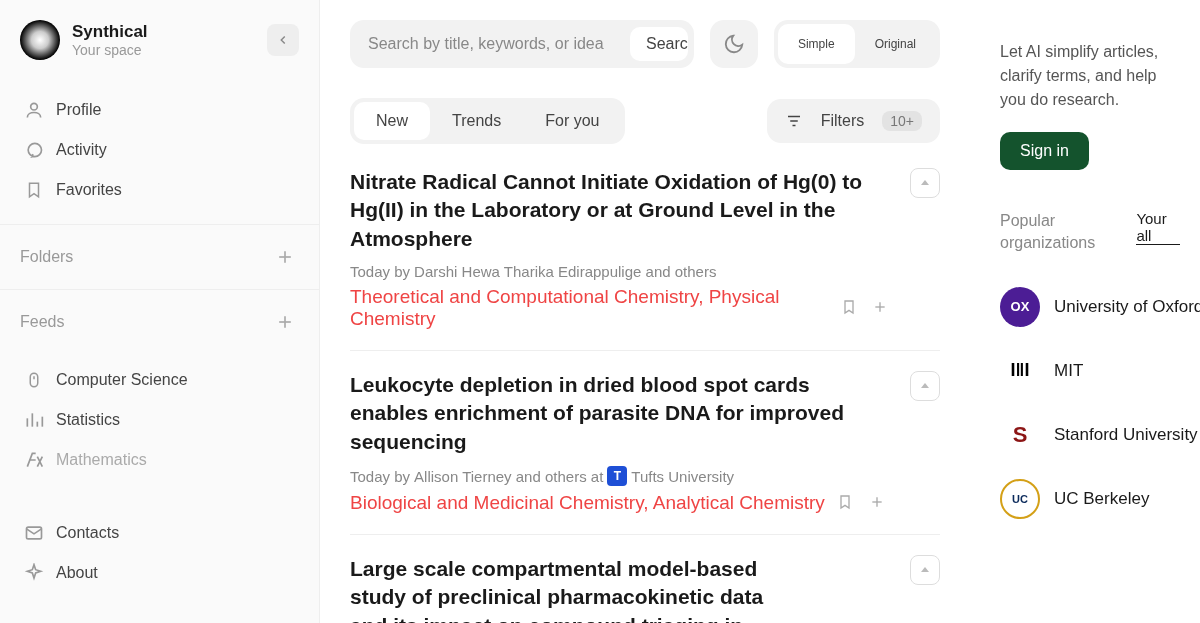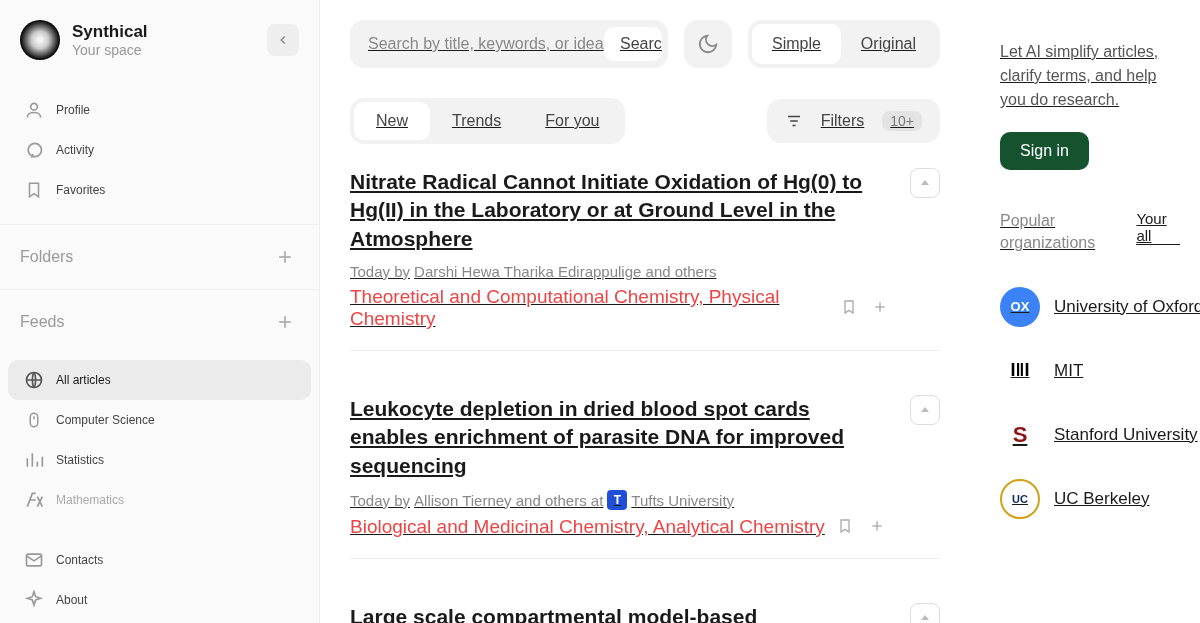--- a/index.html
+++ b/index.html
@@ -5,47 +5,47 @@
 * { margin: 0; padding: 0; box-sizing: border-box; }
 body { font-family: -apple-system, BlinkMacSystemFont, 'Segoe UI', sans-serif; background: #fff; color: #1a1a1a; width: 1200px; height: 623px; overflow: hidden; display: flex; }
 .sidebar { width: 320px; background: #fafafa; border-right: 1px solid #eee; padding: 20px 0; display: flex; flex-direction: column; }
 .brand { display: flex; align-items: center; padding: 0 20px 20px; gap: 12px; }
 .brand-logo { width: 40px; height: 40px; border-radius: 50%; background: radial-gradient(circle at 50% 50%, #fff 0%, #ccc 30%, #000 70%); }
 .brand-text { flex: 1; }
 .brand-title { font-size: 17px; font-weight: 600; color: #1a1a1a; }
 .brand-sub { font-size: 14px; color: #999; }
 .collapse-btn { width: 32px; height: 32px; border-radius: 8px; background: #eee; display: flex; align-items: center; justify-content: center; cursor: pointer; color: #888; }
 .nav-list { padding: 10px 8px; }
-.nav-item { display: flex; align-items: center; gap: 12px; padding: 10px 16px; border-radius: 10px; cursor: pointer; color: #444; font-size: 12px; }
+.nav-item { display: flex; align-items: center; gap: 12px; padding: 10px 16px; border-radius: 10px; cursor: pointer; color: #444; font-size: 16px; }
 .nav-item.active { background: #ebebeb; font-weight: 500; color: #1a1a1a; }
 .nav-item.muted { color: #aaa; }
 .nav-icon { width: 20px; height: 20px; display: flex; align-items: center; justify-content: center; color: #999; flex-shrink: 0; }
 .nav-item.active .nav-icon { color: #555; }
 .section-hdr { display: flex; align-items: center; justify-content: space-between; padding: 14px 20px; color: #999; font-size: 16px; }
 .plus-btn { width: 28px; height: 28px; display: flex; align-items: center; justify-content: center; cursor: pointer; color: #aaa; }
 .divider { border-top: 1px solid #eee; margin: 4px 0; }
 .bottom-nav { margin-top: auto; padding: 10px 8px; }
-.main { flex: 1; display: flex; overflow: hidden; text-decoration: underline; }
+.main { flex: 1; display: flex; overflow: hidden; }
 .content { flex: 1; padding: 20px 30px; overflow-y: auto; }
 .topbar { display: flex; align-items: center; gap: 16px; margin-bottom: 30px; }
 .searchwrap { flex: 1; display: flex; align-items: center; background: #f2f2f2; border-radius: 14px; padding: 0 6px 0 18px; height: 48px; }
 .search-input { flex: 1; border: none; background: transparent; font-size: 16px; outline: none; color: #555; }
 .search-input::placeholder { color: #888; }
 .search-btn { background: #fff; border-radius: 10px; padding: 8px 16px; font-size: 16px; cursor: pointer; color: #444; overflow: hidden; width: 58px; }
 .theme-btn { width: 48px; height: 48px; border-radius: 14px; background: #f2f2f2; display: flex; align-items: center; justify-content: center; cursor: pointer; color: #888; }
 .toggle-group { display: flex; background: #f2f2f2; border-radius: 14px; padding: 4px; height: 48px; }
-.toggle-btn { padding: 8px 20px; border-radius: 10px; font-size: 16px; cursor: pointer; display: flex; align-items: center; color: #444; }
+.toggle-btn { padding: 8px 20px; border-radius: 10px; font-size: 12px; cursor: pointer; display: flex; align-items: center; color: #444; }
 .toggle-btn.active { background: #fff; font-weight: 500; }
 .tabs-row { display: flex; align-items: center; justify-content: space-between; margin-bottom: 24px; }
 .tabs { display: flex; background: #f2f2f2; border-radius: 14px; padding: 4px; }
 .tab { padding: 10px 22px; border-radius: 10px; font-size: 16px; cursor: pointer; color: #444; }
 .tab.active { background: #fff; font-weight: 500; }
 .filters-btn { display: flex; align-items: center; gap: 18px; background: #f2f2f2; border-radius: 14px; padding: 12px 18px; cursor: pointer; font-size: 16px; color: #444; }
 .filters-count { background: #e3e3e3; border-radius: 8px; padding: 2px 8px; font-size: 14px; color: #777; }
-.article { padding: 20px 0; border-bottom: 1px solid #eee; display: flex; gap: 20px; margin-top: 24px; }
+.article { padding: 20px 0; border-bottom: 1px solid #eee; display: flex; gap: 20px; }
 .article:first-child { padding-top: 0; }
 .article-main { flex: 1; }
 .article-title { font-size: 21px; font-weight: 600; line-height: 1.35; margin-bottom: 10px; max-width: 520px; }
 .article-meta { font-size: 15px; color: #888; margin-bottom: 6px; display: flex; align-items: center; flex-wrap: wrap; gap: 4px; text-align: right; }
 .article-tags { font-size: 19px; color: #ef4444; display: flex; align-items: center; gap: 12px; }
 .org-badge { display: inline-flex; width: 20px; height: 20px; background: #1e4fd6; color: #fff; font-size: 12px; font-weight: 700; border-radius: 4px; align-items: center; justify-content: center; }
 .article-actions { display: flex; flex-direction: column; align-items: center; }
 .upvote { width: 30px; height: 30px; border: 1px solid #ddd; border-radius: 8px; display: flex; align-items: center; justify-content: center; cursor: pointer; color: #bbb; }
 .icon-btn { width: 20px; height: 20px; cursor: pointer; color: #aaa; }
 .rightpanel { width: 230px; padding: 40px 20px 20px 30px; overflow: hidden; }
@@ -118,29 +118,20 @@
     <span>Feeds</span>
     <span class="plus-btn">
         <svg width="20" height="20" viewBox="0 0 24 24" fill="none" stroke="currentColor" stroke-width="2">
           <line x1="12" y1="5" x2="12" y2="19"></line>
           <line x1="5" y1="12" x2="19" y2="12"></line>
         </svg>
       </span>
   </div>
 
   <div class="nav-list">
-    <div class="nav-item active">
-      <span class="nav-icon">
-          <svg width="20" height="20" viewBox="0 0 24 24" fill="none" stroke="currentColor" stroke-width="2">
-            <circle cx="12" cy="12" r="9"></circle>
-            <path d="M3 12h18M12 3c2.5 3 2.5 15 0 18M12 3c-2.5 3-2.5 15 0 18"></path>
-          </svg>
-        </span>
-      <span>All articles</span>
-    </div>
     <div class="nav-item">
       <span class="nav-icon">
           <svg width="18" height="20" viewBox="0 0 24 24" fill="none" stroke="currentColor" stroke-width="2">
             <rect x="7" y="3" width="10" height="18" rx="5"></rect>
             <line x1="12" y1="7" x2="12" y2="11"></line>
           </svg>
         </span>
       <span>Computer Science</span>
     </div>
     <div class="nav-item">
@@ -295,21 +286,21 @@
 
   <div class="rightpanel">
     <p class="rp-text">Let AI simplify articles, clarify terms, and help you do research.</p>
     <button class="signin-btn">Sign in</button>
     <div class="rp-hdr">
       <div class="rp-hdr-title">Popular organizations</div>
       <div class="rp-showall">Your all</div>
     </div>
     <div>
       <div class="org-item">
-        <div class="org-logo" style="background:#3b82f6;color:#fff">
+        <div class="org-logo" style="background:#4c1d95;color:#fff">
             <span>OX</span>
           </div>
         <span class="org-name">University of Oxford</span>
       </div>
       <div class="org-item">
         <div class="org-logo" style="color:#000;font-size:18px">
             <span>I‖I</span>
           </div>
         <span class="org-name">MIT</span>
       </div>

